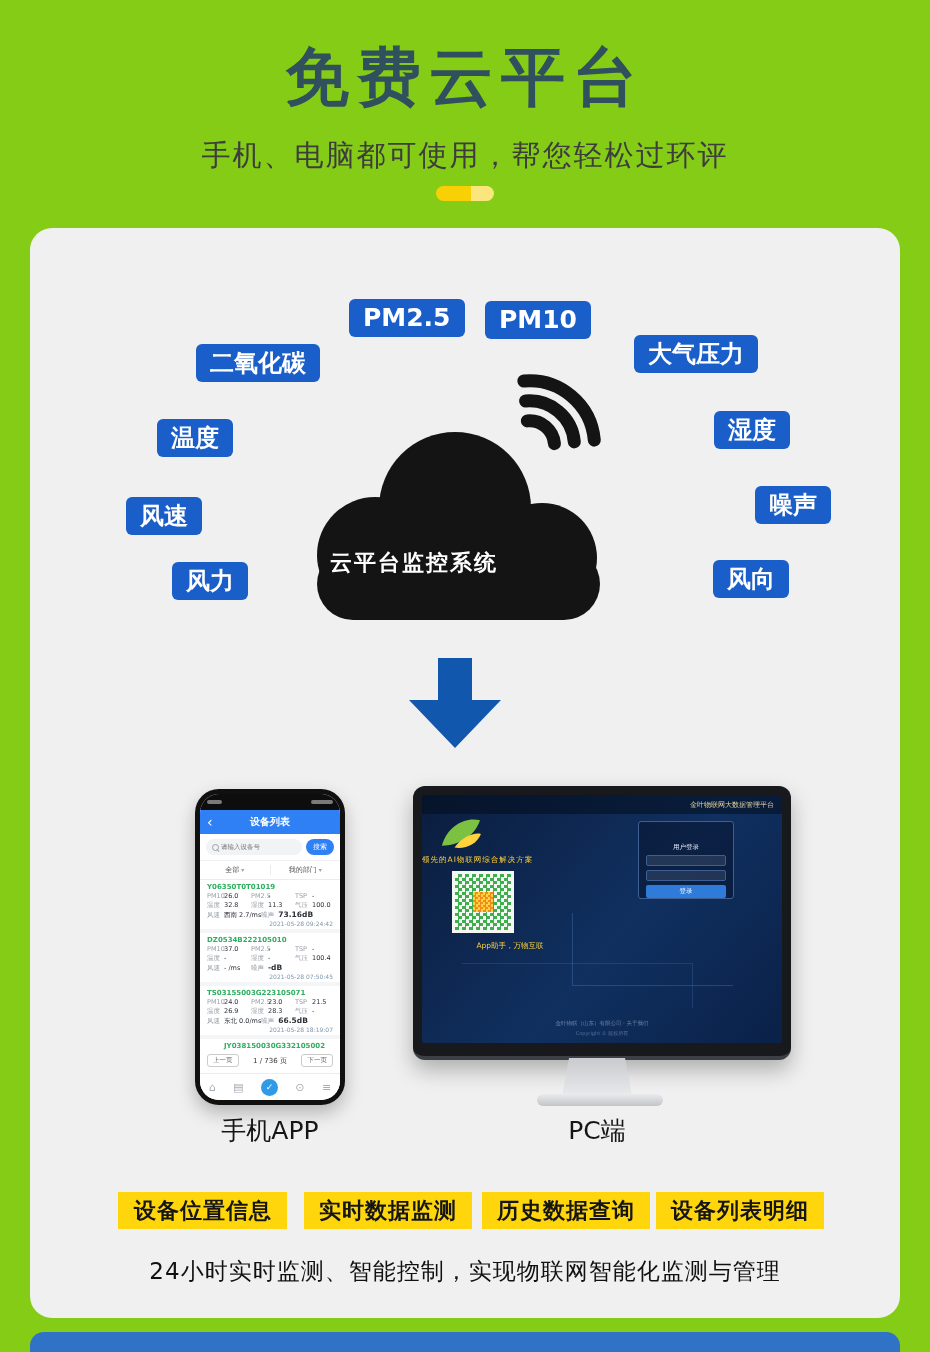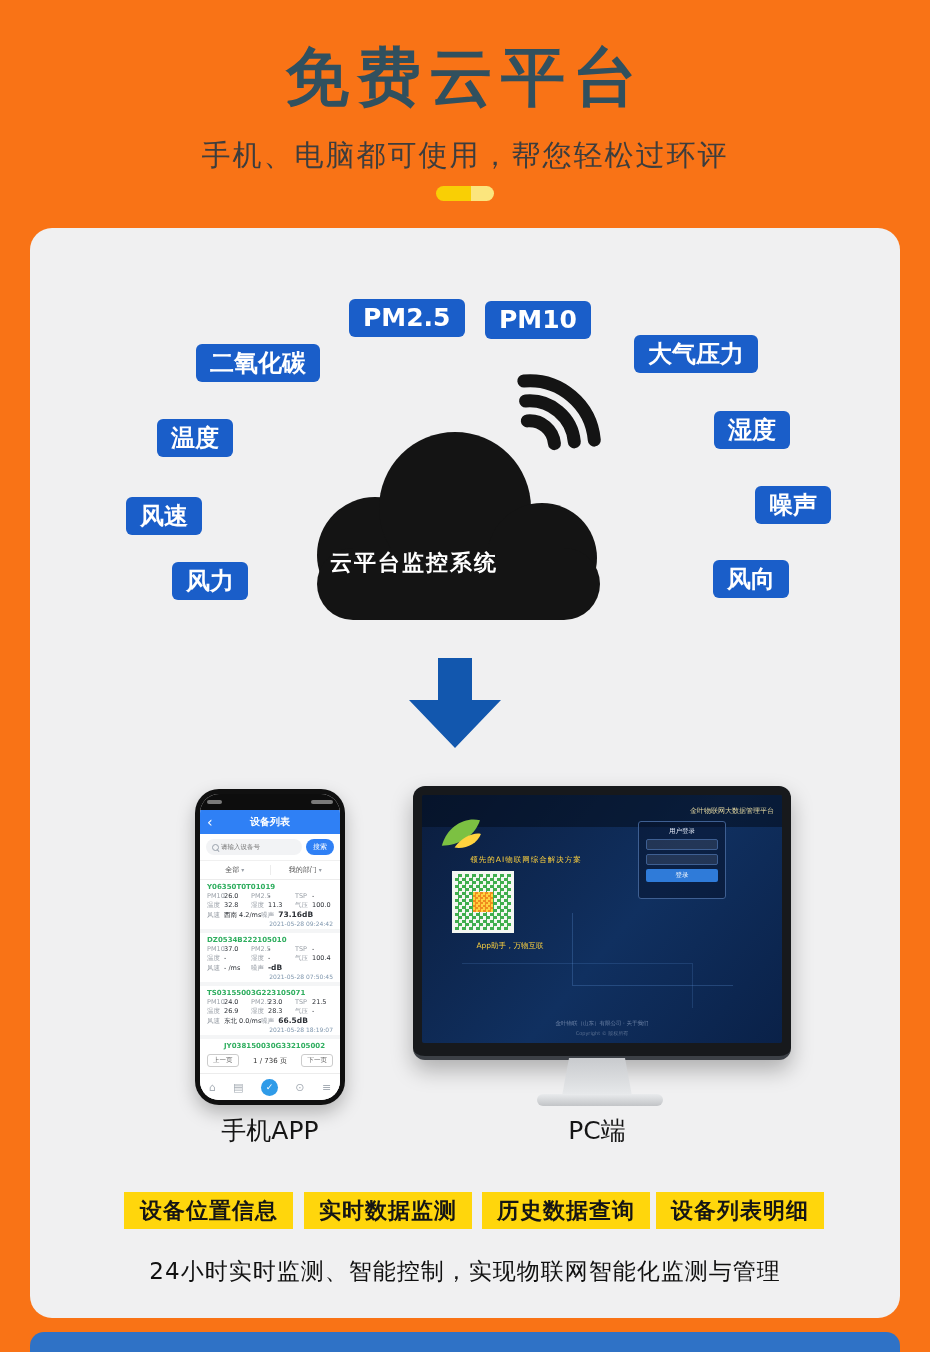--- a/index.html
+++ b/index.html
@@ -1,16 +1,16 @@
 <!DOCTYPE html>
 <html><head>
 <meta charset="utf-8">
 <style>
   html,body{margin:0;padding:0;background:#fff;}
-  .stage{position:relative;width:930px;height:1352px;background:#f97316;overflow:hidden;
+  .stage{position:relative;width:930px;height:1352px;background:#84cc16;overflow:hidden;
          font-family:"DejaVu Sans","Liberation Sans",sans-serif;}
 
   
   .page-title{position:absolute;top:34px;left:0;width:100%;margin:0;text-align:center;
               font-size:64px;font-weight:800;color:#31505e;letter-spacing:8px;}
   .page-subtitle{position:absolute;top:136px;left:0;width:100%;text-align:center;
                  font-size:29px;color:#3d3d3d;letter-spacing:2px;}
   .yellow-divider{position:absolute;top:186px;left:436px;width:58px;height:15px;border-radius:8px;
                   background:linear-gradient(90deg,#f9cf05 0 60%,#fbe57d 60% 100%);}
 
@@ -89,34 +89,34 @@
   .monitor{position:absolute;left:383px;top:558px;width:378px;background:#17191c;border-radius:12px;
            padding:9px 9px 13px;border-bottom:4px solid #3c4046;box-sizing:border-box;
            box-shadow:0 10px 22px rgba(0,0,0,.28);}
   .pc-screen{position:relative;width:100%;height:248px;border-radius:2px;overflow:hidden;
              background:linear-gradient(130deg,#0b1d3e 0%,#103060 55%,#0a2148 100%);}
   .circuit{position:absolute;}
   .c1{left:150px;top:118px;width:160px;height:72px;border-left:1px solid rgba(96,150,220,.28);
       border-bottom:1px solid rgba(96,150,220,.28);}
   .c2{left:40px;top:168px;width:230px;height:44px;border-right:1px solid rgba(96,150,220,.2);
       border-top:1px solid rgba(96,150,220,.2);}
-  .pc-topbar{position:absolute;top:0;left:0;right:0;height:32px;background:rgba(4,12,28,.55);
+  .pc-topbar{position:absolute;top:0;left:0;right:0;height:19px;background:rgba(4,12,28,.55);
              display:flex;align-items:center;justify-content:flex-end;padding:0 8px;
              font-size:7px;color:#e3d7a0;}
   .pc-logo{position:absolute;left:14px;top:18px;width:48px;height:40px;}
-  .pc-slogan{position:absolute;left:0;top:60px;width:176px;text-align:center;font-size:7.5px;
-             color:#ffd23e;letter-spacing:1px;margin-left:16px;}
+  .pc-slogan{position:absolute;left:0;top:60px;width:176px;font-size:7.5px;
+             color:#ffd23e;letter-spacing:1px;}
   .qr{position:absolute;left:30px;top:76px;width:62px;height:62px;background:#f4f7f2;padding:3px;box-sizing:border-box;}
   .qr-inner{width:100%;height:100%;position:relative;
             background:repeating-conic-gradient(#3fae4e 0% 25%,#f4f7f2 0% 50%) 0 0/7px 7px;}
   .qr-inner::after{content:'';position:absolute;left:18px;top:18px;width:20px;height:20px;
             background:repeating-conic-gradient(#f08c1e 0% 25%,#ffd23e 0% 50%) 0 0/5px 5px;}
   .qr-caption{position:absolute;left:0;top:146px;width:176px;text-align:center;font-size:7.5px;color:#ffd23e;}
-  .login-panel{position:absolute;left:216px;top:26px;width:88px;height:78px;background:rgba(8,20,46,.55);
-               border:1px solid #3e5f92;border-radius:3px;padding:5px 7px;box-sizing:border-box;}
+  .login-panel{position:absolute;left:216px;top:26px;width:96px;height:78px;background:rgba(8,20,46,.55);
+               border:1px solid #3e5f92;border-radius:3px;padding:21px 7px;box-sizing:border-box;}
   .login-title{font-size:6.5px;color:#e8eefb;text-align:center;margin-bottom:3px;}
   .login-input{display:block;width:100%;height:11px;margin:0 0 4px;background:rgba(255,255,255,.10);
                border:1px solid #3e5f92;border-radius:2px;box-sizing:border-box;outline:none;color:#dfe8f5;font-size:6px;}
   .login-btn{display:block;width:100%;height:13px;background:#2f7bd9;border:none;border-radius:2px;
              color:#fff;font-size:6.5px;font-family:"DejaVu Sans","Liberation Sans",sans-serif;}
   .pc-footer1{position:absolute;left:0;bottom:16px;width:100%;text-align:center;font-size:5.5px;color:#6d83a6;}
   .pc-footer2{position:absolute;left:0;bottom:7px;width:100%;text-align:center;font-size:5px;color:#586e90;}
   .monitor-neck{position:absolute;left:532px;top:830px;width:70px;height:38px;
                 background:linear-gradient(180deg,#c8cacd,#e8eaec);
                 clip-path:polygon(10% 0,90% 0,100% 100%,0% 100%);}
@@ -124,21 +124,21 @@
                 background:linear-gradient(180deg,#e9ebed,#c2c4c7);}
 
   
   .caption{position:absolute;top:886px;width:200px;text-align:center;font-size:25px;color:#151515;font-weight:500;}
   .phone-caption{left:140px;}
   .pc-caption{left:467px;}
 
   
   .feature-tag{position:absolute;top:964px;height:37px;line-height:37px;background:#ffd60c;
                color:#151515;font-size:22px;font-weight:700;padding:0 15px;letter-spacing:1px;white-space:nowrap;}
-  .ft-0{left:94px;padding-left:16px;}
+  .ft-0{left:88px;padding-left:16px;}
   .ft-1{left:274px;}
   .ft-2{left:452px;}
   .ft-3{left:626px;text-align:center;}
 
   .panel-footer-text{position:absolute;top:1028px;left:0;width:100%;text-align:center;
                      font-size:23px;color:#111;letter-spacing:1px;}
 
   .footer-bar{position:absolute;left:30px;top:1332px;width:870px;height:20px;background:#2f72c6;
               border-radius:14px 14px 0 0;}
 </style>
@@ -212,21 +212,21 @@
                 <div class="m-row">
                   <span class="m-label">温度</span>
                   <span class="m-value">32.8</span>
                   <span class="m-label">湿度</span>
                   <span class="m-value">11.3</span>
                   <span class="m-label">气压</span>
                   <span class="m-value">100.0</span>
                 </div>
                 <div class="m-row">
                   <span class="m-label">风速</span>
-                  <span class="m-value">西南 4.2/ms</span>
+                  <span class="m-value">西南 2.7/ms</span>
                   <span class="m-label">噪声</span>
                   <span class="m-value m-bold">73.16dB</span>
                 </div>
               </div>
             <div class="device-time">2021-05-28 09:24:42</div>
           </div>
           <div class="device-card">
             <div class="device-id">DZ0534B222105010</div>
             <div>
                 <div class="m-row">

